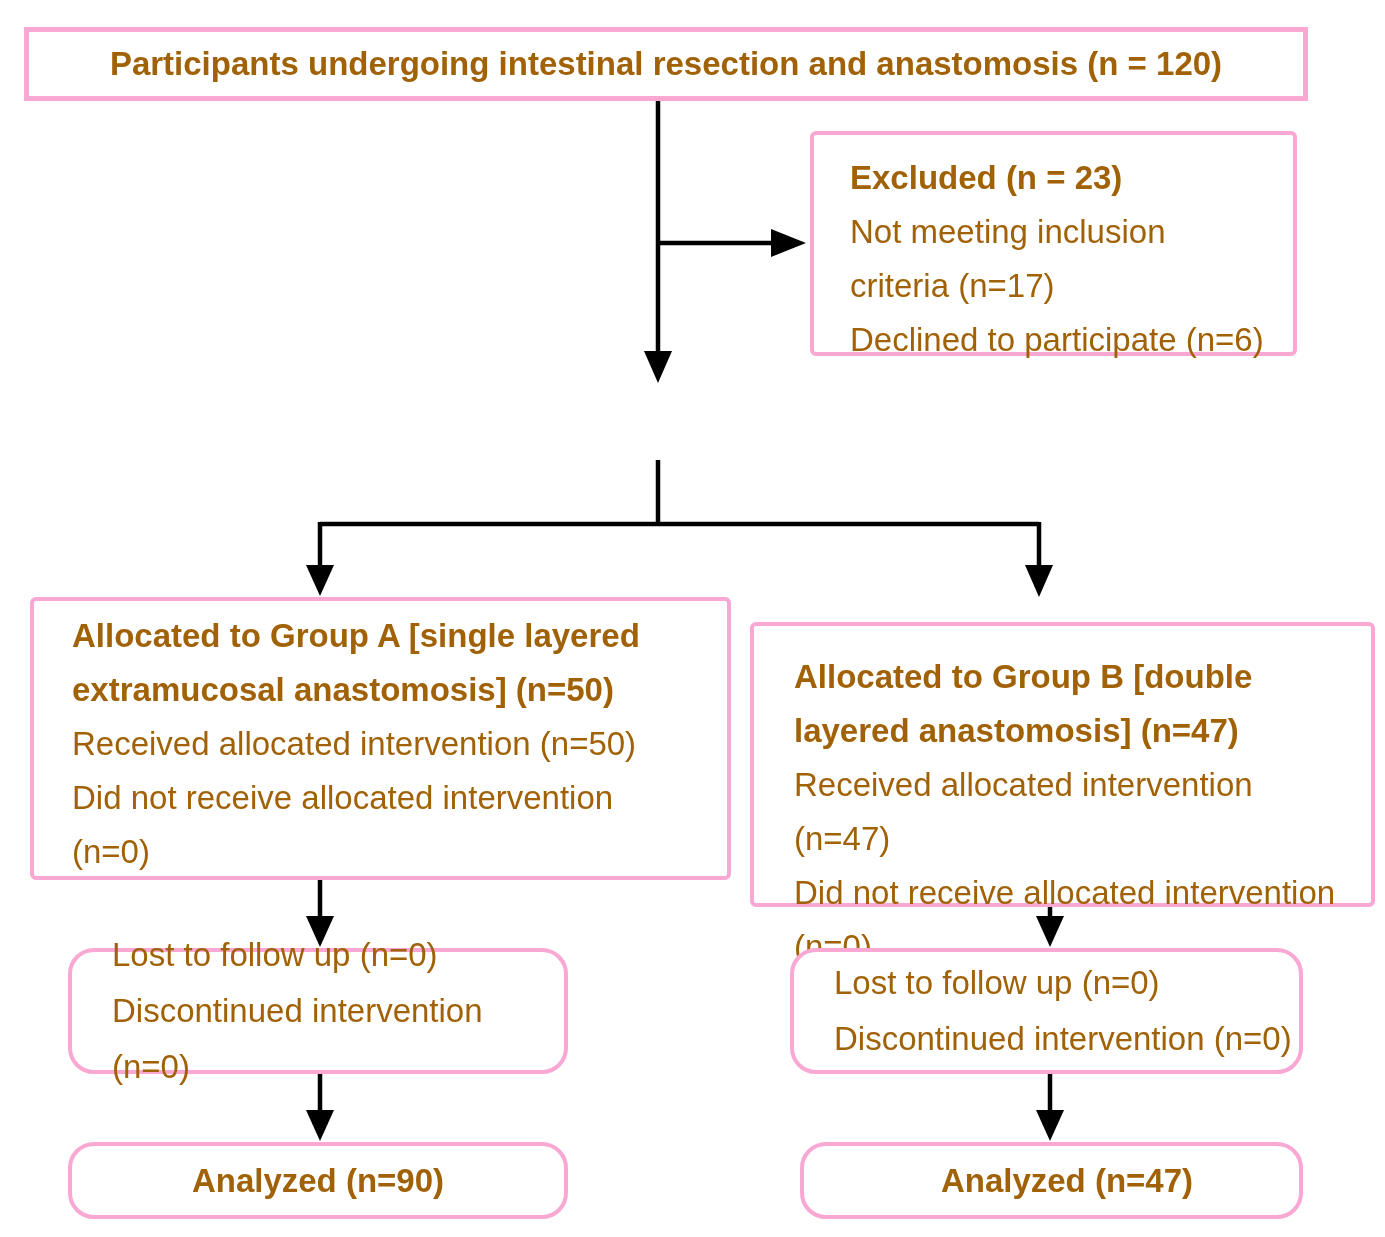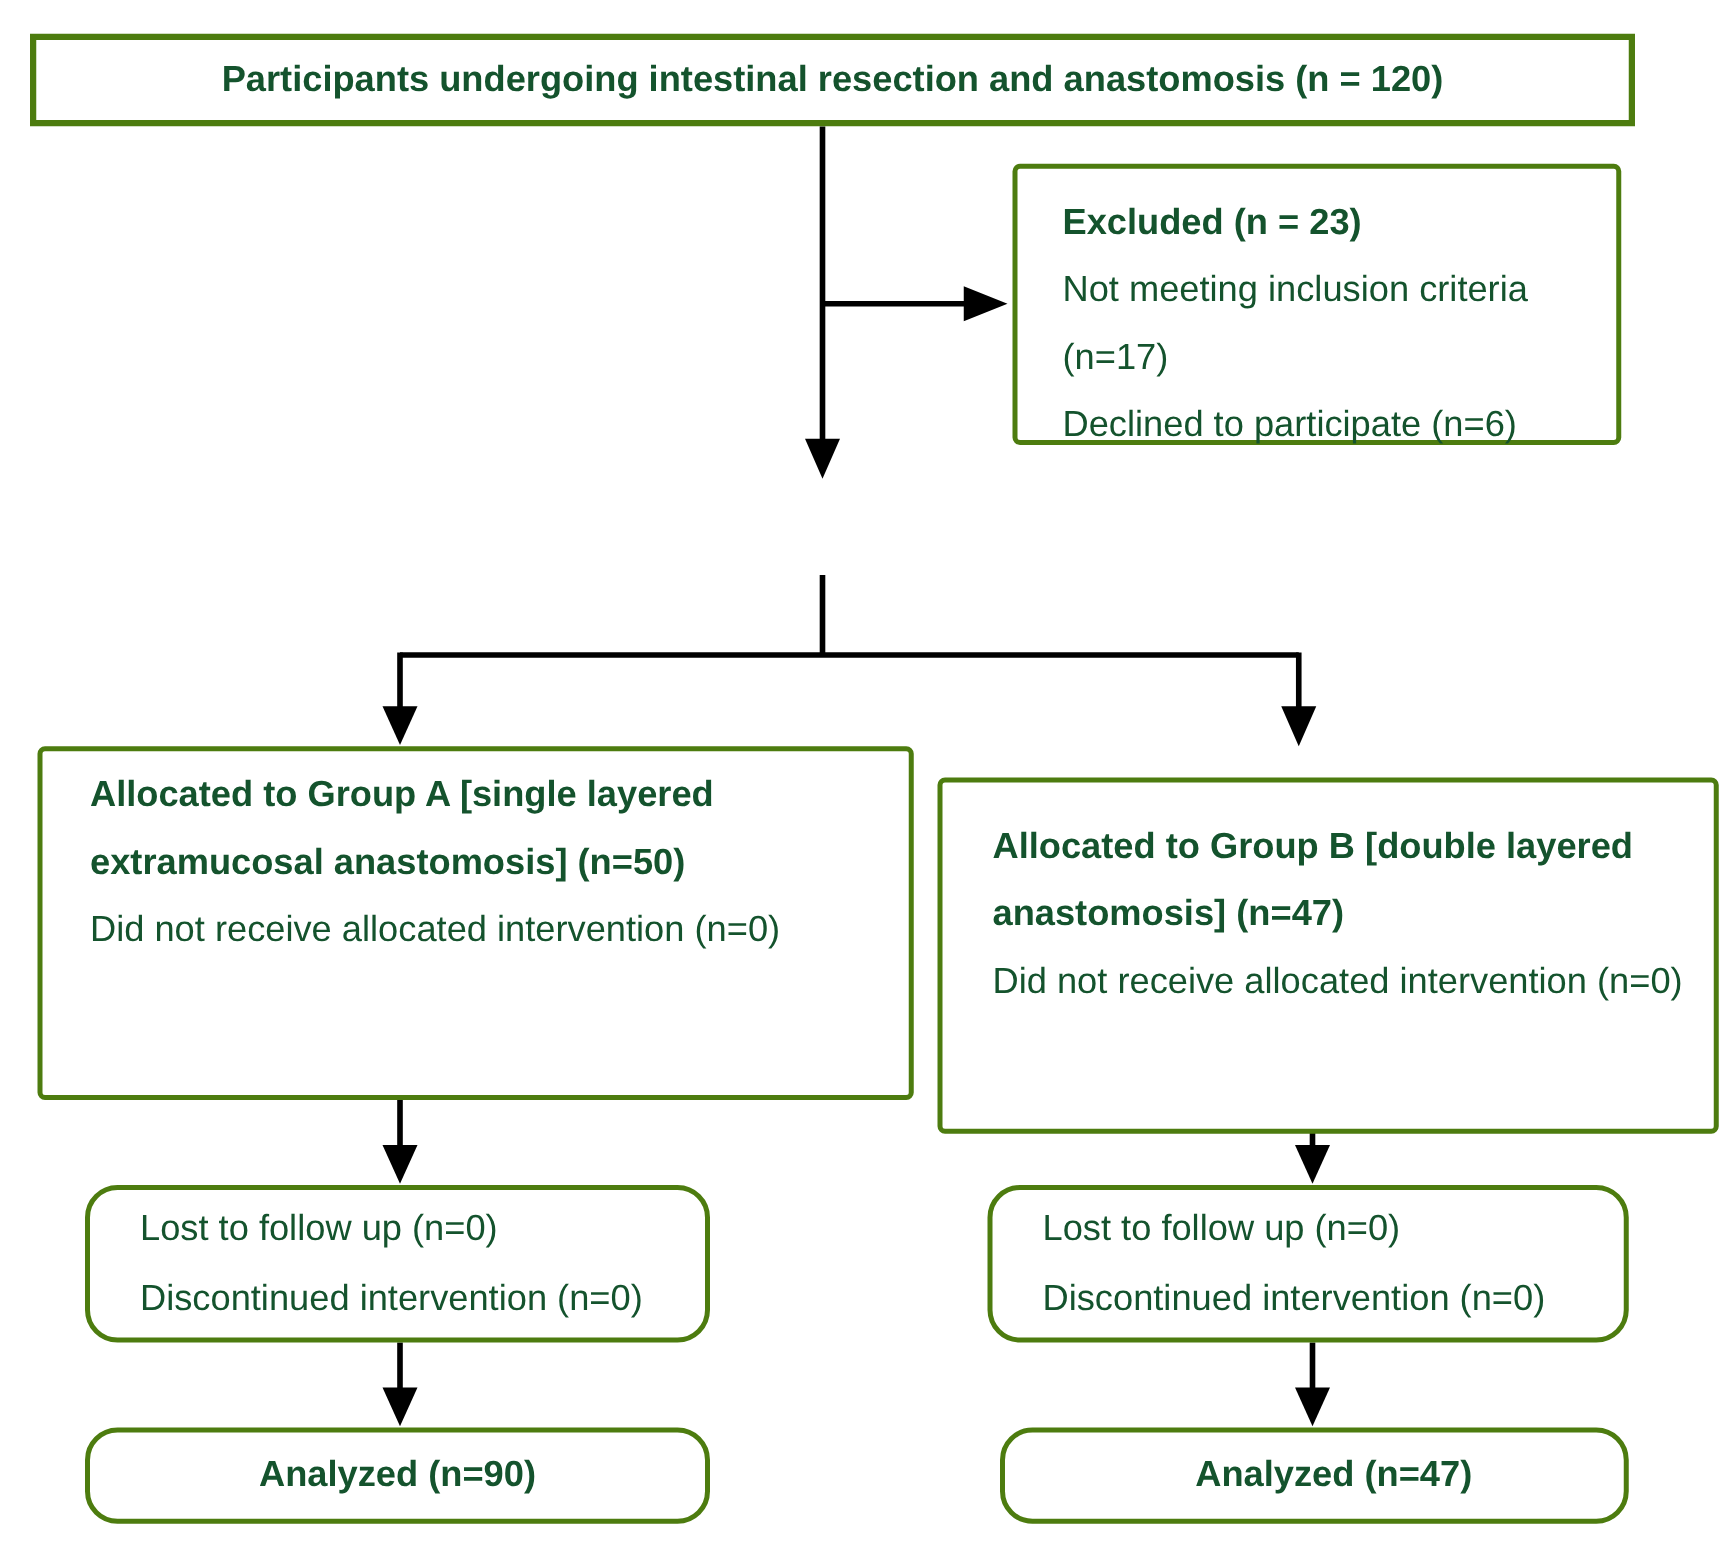--- a/index.html
+++ b/index.html
@@ -17,23 +17,23 @@
   }
   .connectors {
     position: absolute;
     left: 0; top: 0;
     width: 1385px; height: 1237px;
     pointer-events: none;
   }
   .box {
     position: absolute;
     background: #ffffff;
-    border: 5px solid #4d7c0f;
-    font-size: 29px;
-    color: #14532d;
+    border: 5px solid #f9a8d4;
+    font-size: 33px;
+    color: #a16207;
   }
   .rounded {
     border-width: 4px;
     border-radius: 6px;
   }
   .rounded-sm {
     border-width: 4px;
     border-radius: 26px;
   }
   .center {
@@ -115,25 +115,27 @@
 
   <div class="box rounded excluded-box">
     <div class="bold">Excluded (n = 23)</div>
     <div>Not meeting inclusion criteria (n=17)</div>
     <div>Declined to participate (n=6)</div>
   </div>
 
 
   <div class="box rounded textblock group-a-box">
     <div class="bold">Allocated to Group A [single layered extramucosal anastomosis] (n=50)</div>
+    <div>Received allocated intervention (n=50)</div>
     <div>Did not receive allocated intervention (n=0)</div>
   </div>
 
   <div class="box rounded textblock group-b-box">
     <div class="bold">Allocated to Group B [double layered anastomosis] (n=47)</div>
+    <div>Received allocated intervention (n=47)</div>
     <div>Did not receive allocated intervention (n=0)</div>
   </div>
 
   <div class="box rounded-sm followup-a-box">
     <div>Lost to follow up (n=0)</div>
     <div>Discontinued intervention (n=0)</div>
   </div>
 
   <div class="box rounded-sm followup-b-box">
     <div>Lost to follow up (n=0)</div>

